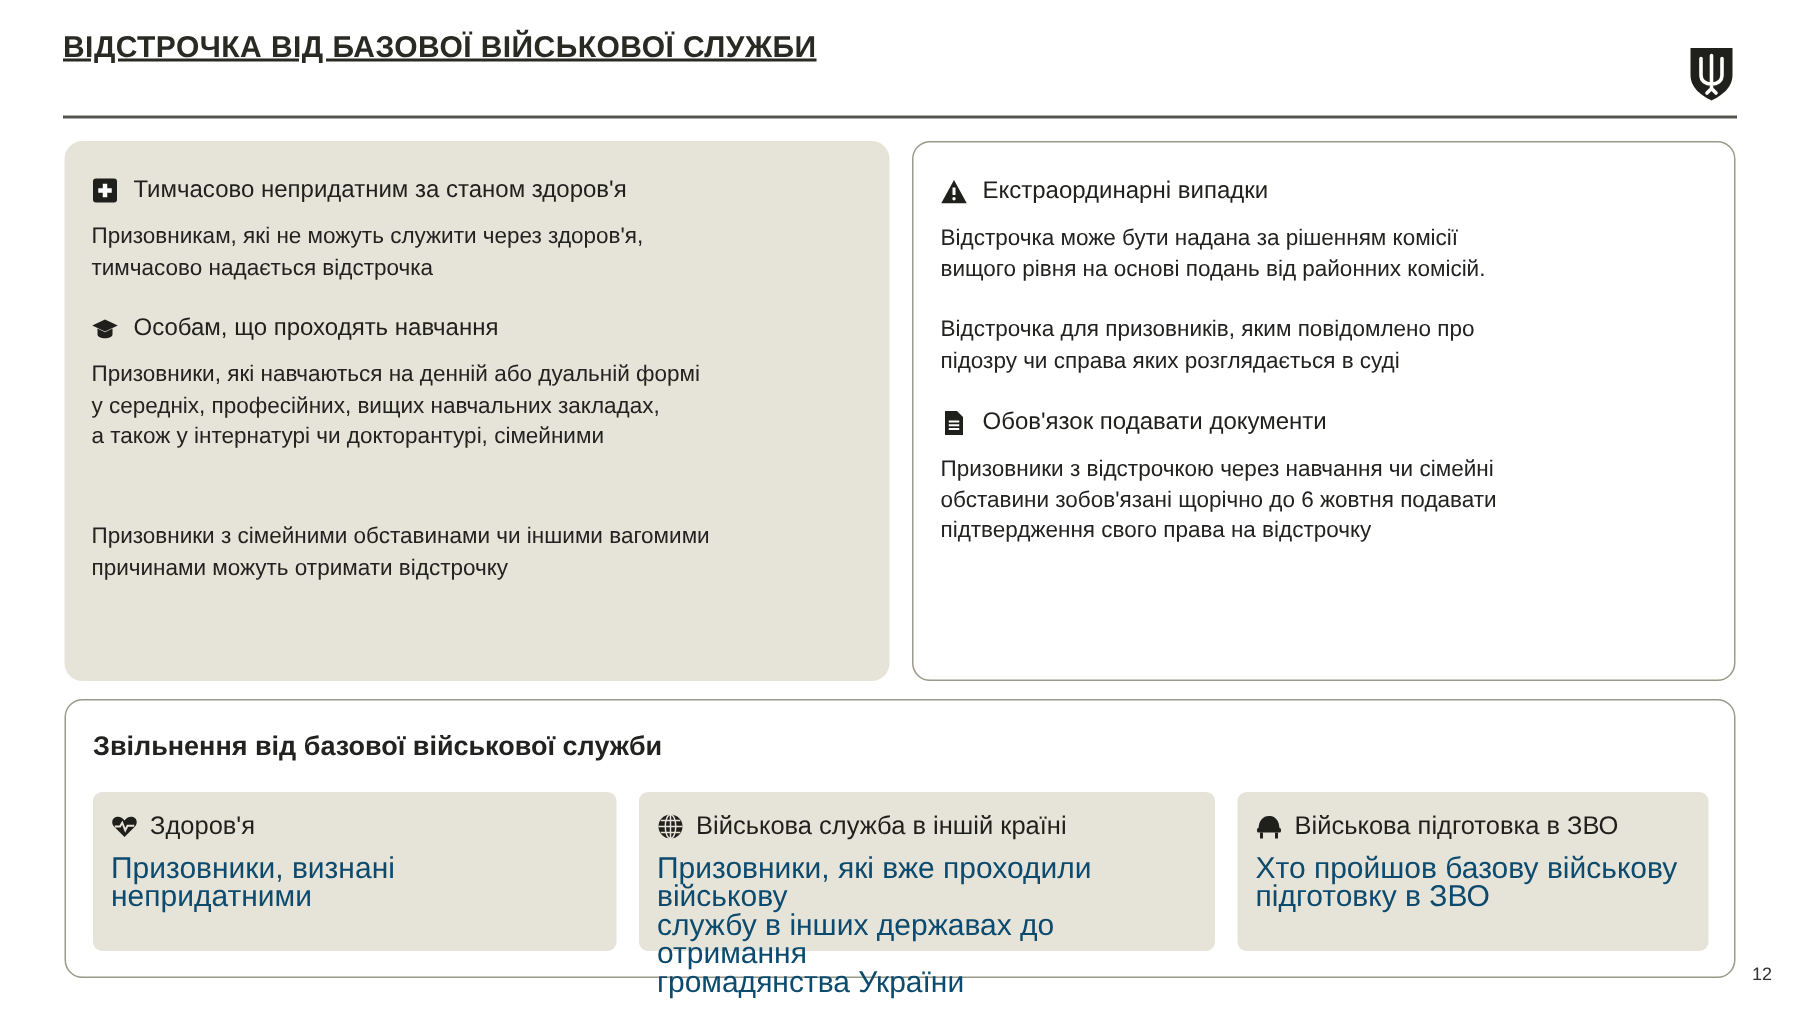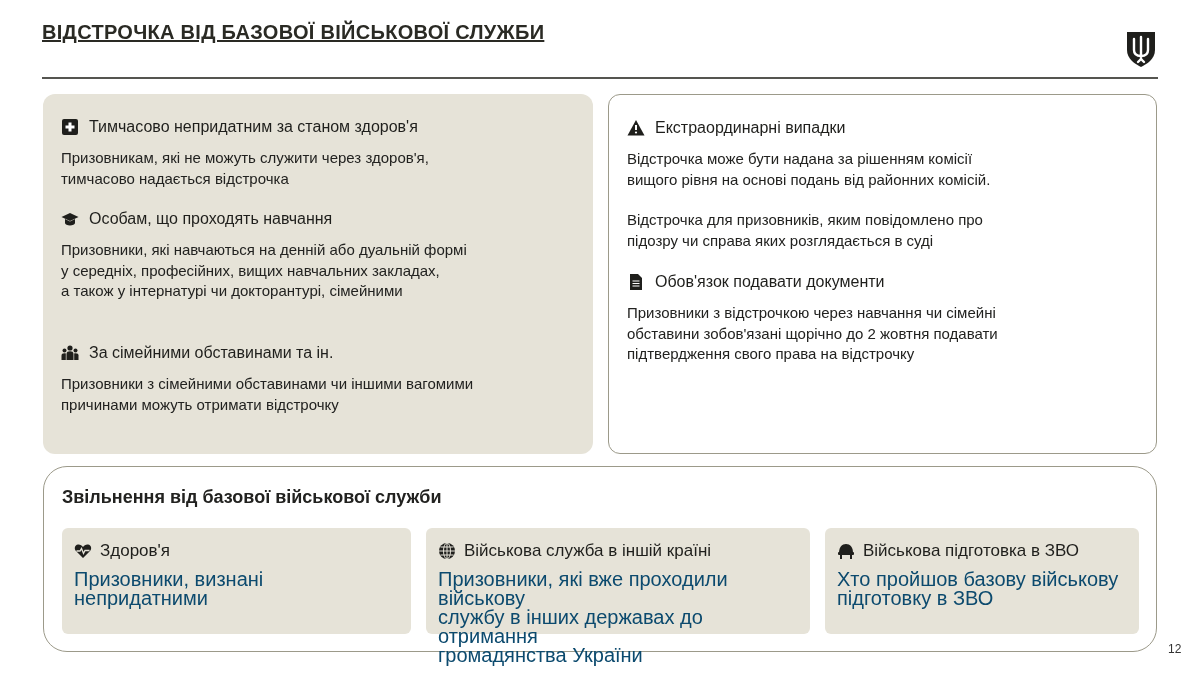--- a/index.html
+++ b/index.html
@@ -32,21 +32,21 @@
       font-size: 16px; color: #1f1f1c; height: 26px;
     }
     .sec-head .ico { width: 18px; height: 18px; display: inline-block; flex: 0 0 18px; }
     .sec-body {
       margin-top: 8px; font-size: 15px; line-height: 20.5px; color: #222220;
     }
     .sec-body p + p { margin-top: 20px; }
 
     .card-bottom {
       position: absolute; left: 43px; top: 466px; width: 1114px; height: 186px;
-      background: #ffffff; border: 1.5px solid #9c9a8a; border-radius: 24px; padding-left: 36px;
+      background: #ffffff; border: 1.5px solid #9c9a8a; border-radius: 12px; padding-left: 36px;
     }
     .bottom-title {
       position: absolute; left: 18px; top: 20px; font-size: 18px; font-weight: 700; color: #222220;
     }
     .sub {
       position: absolute; top: 61px; height: 106px;
       background: #e6e3d8; border-radius: 6px; padding: 12px 12px;
     }
     .sub-head { display: flex; align-items: center; gap: 8px; font-size: 17px; color: #1f1f1c; height: 22px; }
     .sub-head .ico { width: 18px; height: 18px; flex: 0 0 18px; }
@@ -88,31 +88,20 @@
       <span>Особам, що проходять навчання</span>
     </div>
     <div class="sec-body">
       <div>Призовники, які навчаються на денній або дуальній формі</div>
       <div>у середніх, професійних, вищих навчальних закладах,</div>
       <div>а також у інтернатурі чи докторантурі, сімейними</div>
     </div>
   </div>
 
   <div class="section" style="top:246px;">
-    <div class="sec-head">
-      <svg class="ico" viewBox="0 0 18 18">
-        <circle cx="9" cy="4" r="2.6" fill="#1f1f1c"></circle>
-        <circle cx="3.5" cy="6.5" r="2" fill="#1f1f1c"></circle>
-        <circle cx="14.5" cy="6.5" r="2" fill="#1f1f1c"></circle>
-        <path d="M5.5 16 V10 C5.5 8 7 7.3 9 7.3 C11 7.3 12.5 8 12.5 10 V16 Z" fill="#1f1f1c"></path>
-        <path d="M0.5 16 V11.5 C0.5 10 1.5 9.2 3.5 9.2 C4.2 9.2 4.6 9.3 4.8 9.4 V16 Z" fill="#1f1f1c"></path>
-        <path d="M17.5 16 V11.5 C17.5 10 16.5 9.2 14.5 9.2 C13.8 9.2 13.4 9.3 13.2 9.4 V16 Z" fill="#1f1f1c"></path>
-      </svg>
-      <span>За сімейними обставинами та ін.</span>
-    </div>
     <div class="sec-body">
       <div>Призовники з сімейними обставинами чи іншими вагомими</div>
       <div>причинами можуть отримати відстрочку</div>
     </div>
   </div>
 </div>
 
 <div class="card-right">
   <div class="section" style="top:20px;">
     <div class="sec-head">
@@ -138,21 +127,21 @@
   <div class="section" style="top:174px;">
     <div class="sec-head">
       <svg class="ico" viewBox="0 0 18 18">
         <path d="M3 1 H11 L15 5 V17 H3 Z" fill="#1f1f1c"></path>
         <path d="M5.5 8 H12.5 M5.5 10.5 H12.5 M5.5 13 H12.5" stroke="#fff" stroke-width="1.2"></path>
       </svg>
       <span>Обов'язок подавати документи</span>
     </div>
     <div class="sec-body">
       <div>Призовники з відстрочкою через навчання чи сімейні</div>
-      <div>обставини зобов'язані щорічно до 2 жовтня подавати</div>
+      <div>обставини зобов'язані щорічно до 6 жовтня подавати</div>
       <div>підтвердження свого права на відстрочку</div>
     </div>
   </div>
 </div>
 
 <div class="card-bottom">
   <div class="bottom-title">Звільнення від базової військової служби</div>
 
   <div class="sub" style="left:18px; width:349px;">
     <div class="sub-head">

